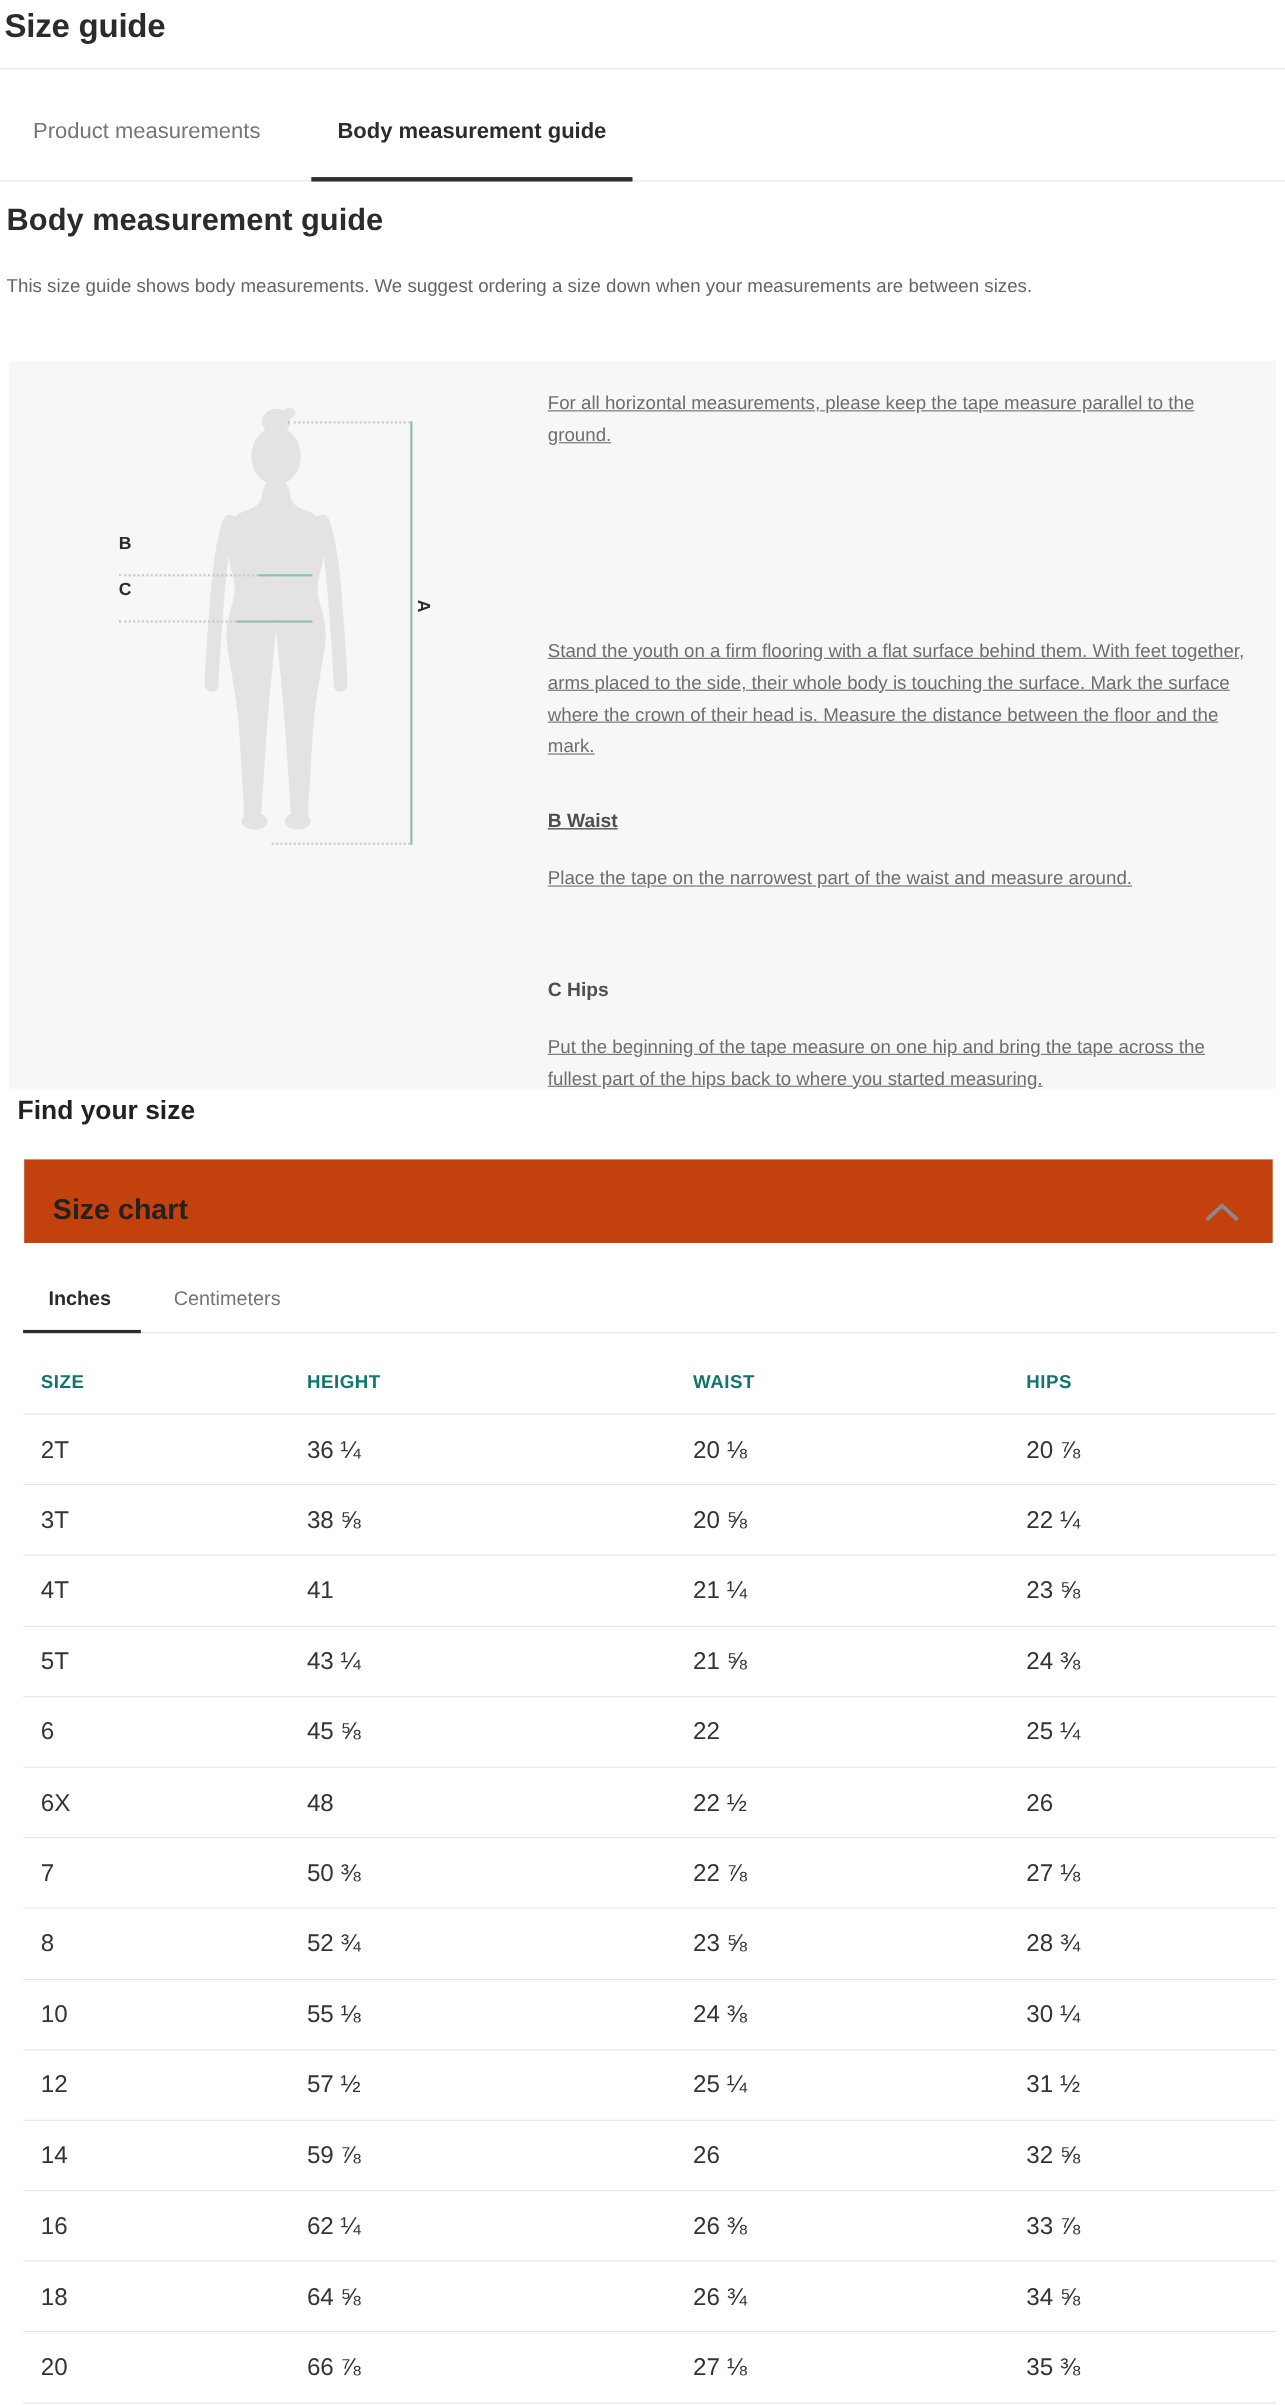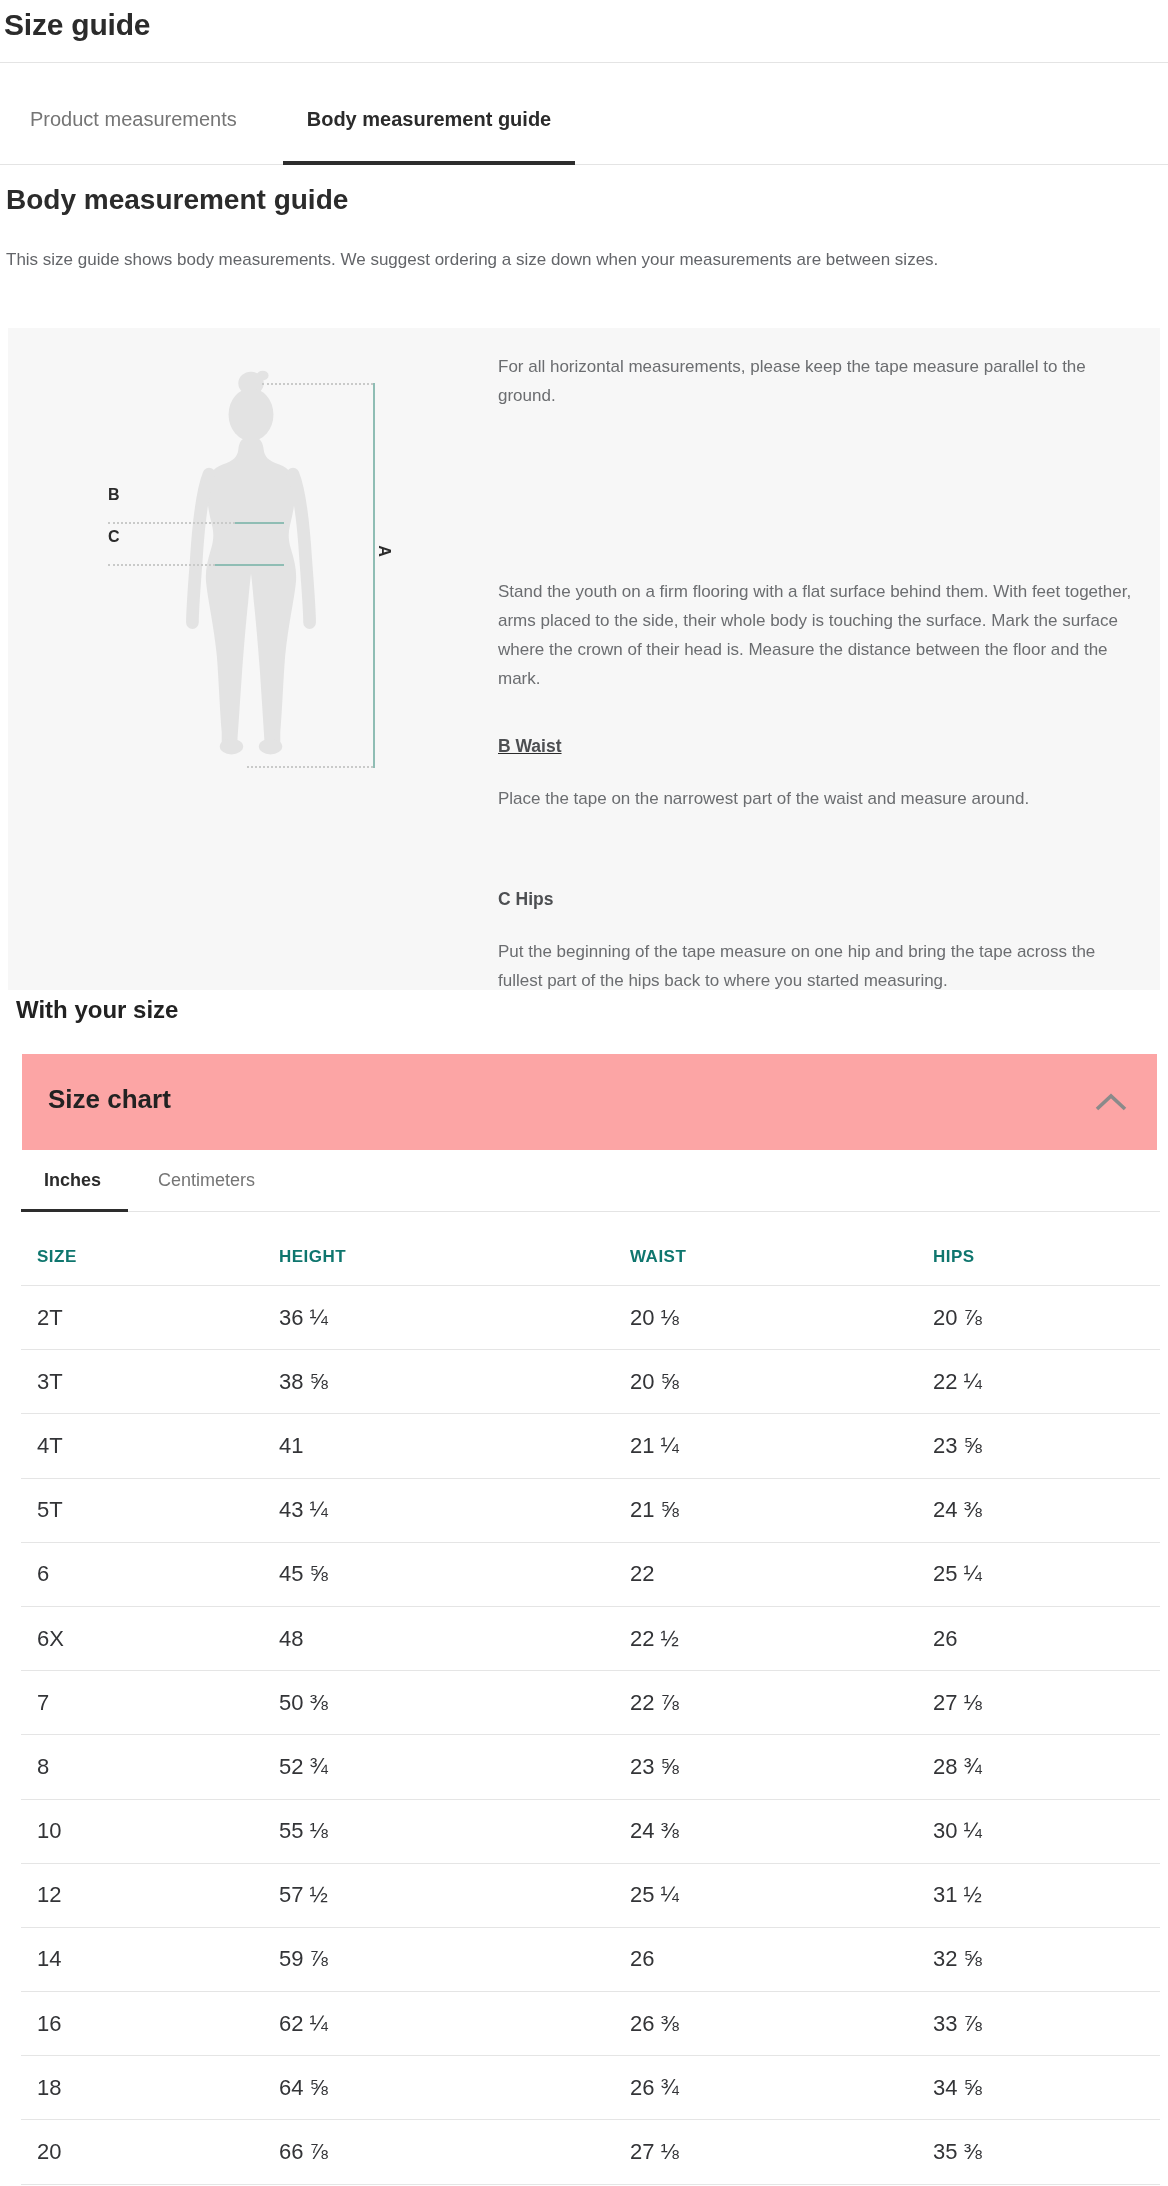--- a/index.html
+++ b/index.html
@@ -13,35 +13,35 @@
   .tab{position:absolute;top:108px;font-size:20px;color:#757575;white-space:nowrap;cursor:pointer;}
   .tab.active{color:#2b2b2b;font-weight:bold;text-align:center;}
   .tab-underline{position:absolute;left:283px;top:161px;width:292px;height:4px;background:#2d2d2d;}
 
   .h2{position:absolute;left:6px;top:184px;font-size:28px;font-weight:bold;color:#2b2b2b;}
   .lead{position:absolute;left:6px;top:250px;width:1100px;font-size:17px;color:#636569;}
 
   
   .panel{position:absolute;left:8px;top:328px;width:1152px;height:662px;background:#f7f7f7;}
   .panel .col{position:absolute;left:490px;width:640px;}
-  .panel p{margin:0;font-size:17px;line-height:29px;color:#6b6d70;}
+  .panel p{margin:0;font-size:17px;line-height:29px;color:#6b6d70;text-decoration:underline;}
   .panel h4{margin:0;font-size:17.5px;line-height:22px;color:#4d4f52;font-weight:bold;}
 
   .fig{position:absolute;left:160px;top:40px;width:166px;height:392px;}
   .dotted{position:absolute;height:0;border-top:2px dotted #c9cac9;}
   .teal-h{position:absolute;height:2px;background:#8fbdb4;}
   .teal-v{position:absolute;width:2px;background:#8fbdb4;}
   .meas-label{position:absolute;font-size:16px;font-weight:bold;color:#2b2b2b;}
   .a-rot{transform:rotate(90deg);}
 
   
   .h3{position:absolute;left:16px;top:996px;font-size:24px;font-weight:bold;color:#222;}
 
   
-  .accordion{position:absolute;left:22px;top:1054px;width:1135px;height:96px;background:#fca5a5;cursor:pointer;}
+  .accordion{position:absolute;left:22px;top:1054px;width:1135px;height:76px;background:#c2410c;cursor:pointer;}
   .accordion .title{position:absolute;left:26px;top:30px;font-size:26px;font-weight:bold;color:#222;}
   .accordion .chev{position:absolute;right:28px;top:38px;}
 
   
   .unit-tab{position:absolute;top:1170px;font-size:18px;color:#757575;cursor:pointer;white-space:nowrap;}
   .unit-tab.active{color:#2b2b2b;font-weight:bold;}
   .unit-underline{position:absolute;left:21px;top:1209px;width:107px;height:3px;background:#2d2d2d;}
 
   
   .sc-table{position:absolute;left:21px;top:1228px;width:1139px;}
@@ -111,21 +111,21 @@
       </div>
 
     <div class="col" style="top:560px;">
         <h4>C Hips</h4>
       </div>
     <div class="col" style="top:609px;">
         <p>Put the beginning of the tape measure on one hip and bring the tape across the fullest part of the hips back to where you started measuring.</p>
       </div>
   </div>
 
-  <div class="h3">With your size</div>
+  <div class="h3">Find your size</div>
 
   <div class="accordion">
     <div class="title">Size chart</div>
     <svg class="chev" width="36" height="22">
       <polyline points="4,17 18,4 32,17" fill="none" stroke="#8a8a8a" stroke-width="3.6"></polyline>
     </svg>
   </div>
 
   <div class="unit-tab active" style="left:44px;">Inches</div>
   <div class="unit-tab" style="left:158px;">Centimeters</div>

